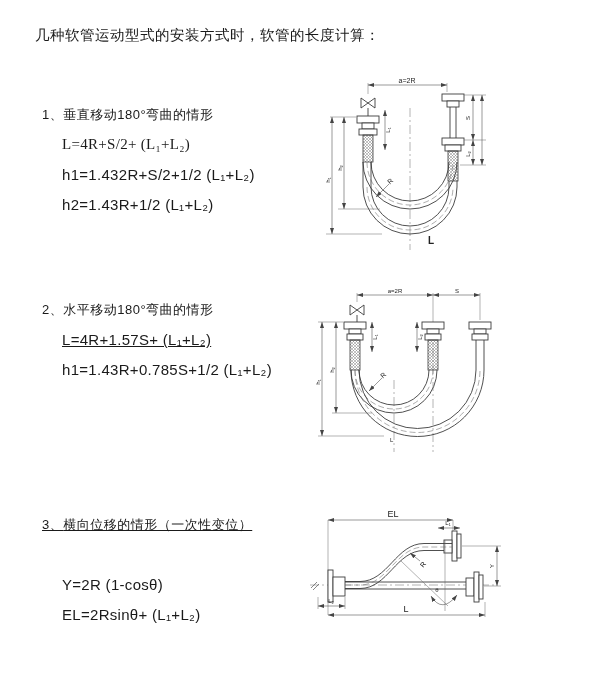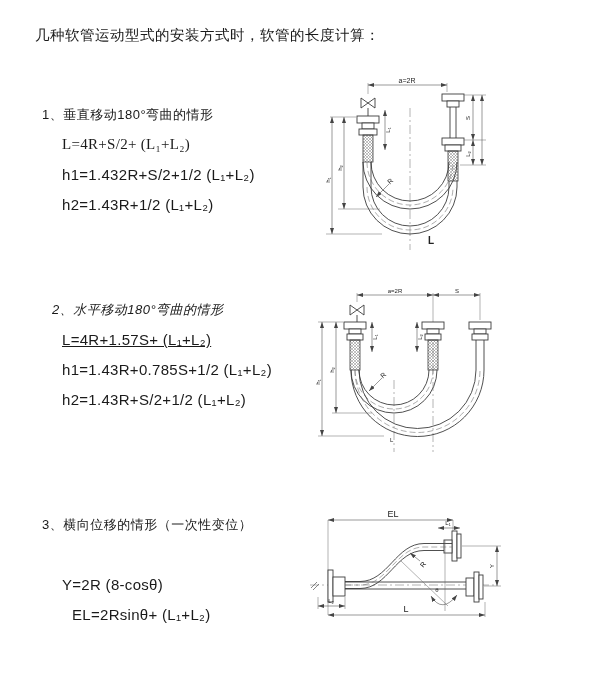--- a/index.html
+++ b/index.html
@@ -133,26 +133,25 @@
 
       <g>
         <line class="dim" x1="79" y1="114" x2="66" y2="127" marker-end="url(#a1)"></line>
         <text class="lbl" x="82" y="113" transform="rotate(-42 82 113)" text-anchor="middle">R</text>
       </g>
 
       <text class="lblL" x="118" y="174">L</text>
     </svg>
   </div>
 
-  <div class="sec-head" style="left:52px;top:301px;font-style:italic;">
+  <div class="sec-head" style="left:42px;top:301px;">
     <span>2、</span><span>水平移动180°弯曲的情形</span>
   </div>
   <div class="formula" style="left:62px;top:331px;text-decoration:underline;">L=4R+1.57S+ (L₁+L₂)</div>
   <div class="formula" style="left:62px;top:361px;">h1=1.43R+0.785S+1/2 (L₁+L₂)</div>
-  <div class="formula" style="left:62px;top:391px;">h2=1.43R+S/2+1/2 (L₁+L₂)</div>
 
   <div class="diagram" style="left:310px;top:280px;">
     <svg width="280" height="190" viewBox="0 0 280 190">
       <defs>
         <marker id="a2" markerWidth="8" markerHeight="6" refX="6" refY="2" orient="auto-start-reverse" markerUnits="userSpaceOnUse">
           <path d="M0,0 L6,2 L0,4 z" fill="#444"></path>
         </marker>
         <pattern id="b2" patternUnits="userSpaceOnUse" width="3" height="3">
           <path d="M0,3 L3,0 M0,0 L3,3" stroke="#666" stroke-width="0.4"></path>
         </pattern>
@@ -234,25 +233,25 @@
 
       <g>
         <line class="dim" x1="72" y1="98" x2="59" y2="111" marker-end="url(#a2)"></line>
         <text class="lbl" x="75" y="97" transform="rotate(-42 75 97)" text-anchor="middle">R</text>
       </g>
 
       <text class="lbls" x="80" y="162">L</text>
     </svg>
   </div>
 
-  <div class="sec-head" style="left:42px;top:516px;">
+  <div class="sec-head" style="left:42px;top:516px;text-decoration:underline;">
     <span>3、</span><span>横向位移的情形（一次性变位）</span>
   </div>
-  <div class="formula" style="left:62px;top:576px;">Y=2R (8-cosθ)</div>
-  <div class="formula" style="left:72px;top:606px;">EL=2Rsinθ+ (L₁+L₂)</div>
+  <div class="formula" style="left:62px;top:576px;">Y=2R (1-cosθ)</div>
+  <div class="formula" style="left:62px;top:606px;">EL=2Rsinθ+ (L₁+L₂)</div>
 
   <div class="diagram" style="left:298px;top:498px;">
     <svg width="302" height="150" viewBox="0 0 302 150">
       <defs>
         <marker id="a3" markerWidth="8" markerHeight="6" refX="6" refY="2" orient="auto-start-reverse" markerUnits="userSpaceOnUse">
           <path d="M0,0 L6,2 L0,4 z" fill="#444"></path>
         </marker>
       </defs>
 
       <line class="cl" x1="12" y1="87" x2="198" y2="87"></line>

